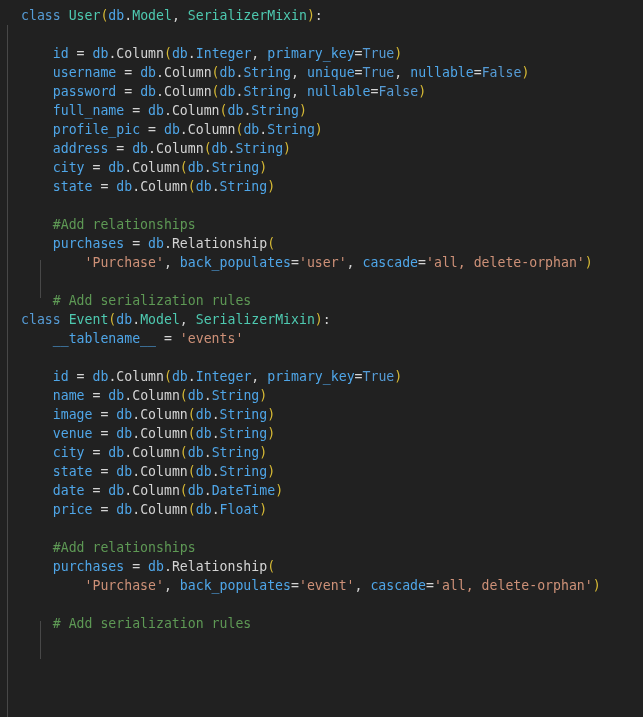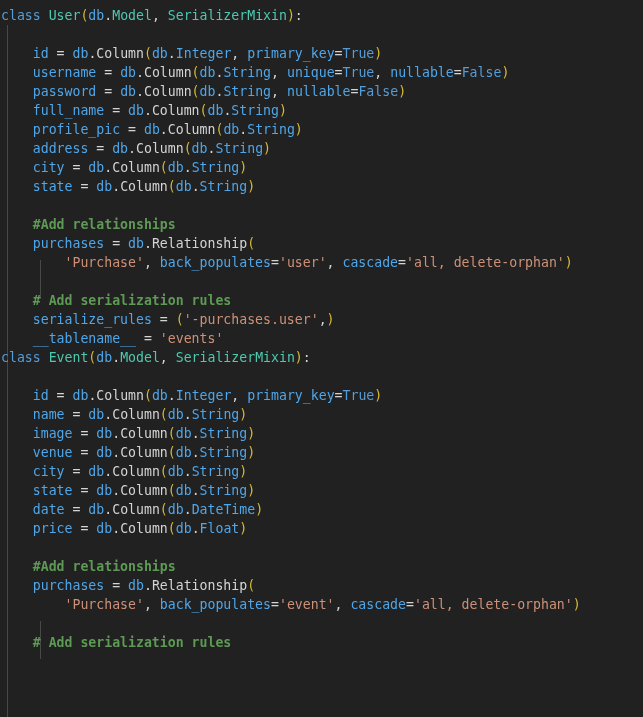--- a/index.html
+++ b/index.html
@@ -23,31 +23,31 @@
     box-sizing: border-box;
   }
   .code-line {
     position: relative;
     height: 19px;
     line-height: 19px;
     font-size: 13.2px;
     letter-spacing: 0px;
     white-space: pre;
     color: #d4d4d4;
-    padding-left: 1px;
+    padding-left: 21px;
   }
   .tok { white-space: pre; }
   
   .t-kw      { color: #569CD6; }  
   .t-cls     { color: #4EC9B0; }  
   .t-var     { color: #4FA6E8; }  
   .t-plain   { color: #D4D4D4; }  
   .t-paren   { color: #D7BA35; }  
   .t-str     { color: #CE9178; }  
-  .t-com     { color: #5E9955; font-weight: bold; }
+  .t-com     { color: #5E9955; }
 
   
   .guide {
     position: absolute;
     width: 1px;
     background: #484848;
     top: 0;
     bottom: 0;
   }
   #guide-main   { left: 7px;  top: 25px; height: 692px; }
@@ -71,23 +71,22 @@
       <div class="code-line"><span class="tok t-plain">    </span><span class="tok t-var">profile_pic</span><span class="tok t-plain"> = </span><span class="tok t-var">db</span><span class="tok t-plain">.</span><span class="tok t-plain">Column</span><span class="tok t-paren">(</span><span class="tok t-var">db</span><span class="tok t-plain">.</span><span class="tok t-var">String</span><span class="tok t-paren">)</span></div>
       <div class="code-line"><span class="tok t-plain">    </span><span class="tok t-var">address</span><span class="tok t-plain"> = </span><span class="tok t-var">db</span><span class="tok t-plain">.</span><span class="tok t-plain">Column</span><span class="tok t-paren">(</span><span class="tok t-var">db</span><span class="tok t-plain">.</span><span class="tok t-var">String</span><span class="tok t-paren">)</span></div>
       <div class="code-line"><span class="tok t-plain">    </span><span class="tok t-var">city</span><span class="tok t-plain"> = </span><span class="tok t-var">db</span><span class="tok t-plain">.</span><span class="tok t-plain">Column</span><span class="tok t-paren">(</span><span class="tok t-var">db</span><span class="tok t-plain">.</span><span class="tok t-var">String</span><span class="tok t-paren">)</span></div>
       <div class="code-line"><span class="tok t-plain">    </span><span class="tok t-var">state</span><span class="tok t-plain"> = </span><span class="tok t-var">db</span><span class="tok t-plain">.</span><span class="tok t-plain">Column</span><span class="tok t-paren">(</span><span class="tok t-var">db</span><span class="tok t-plain">.</span><span class="tok t-var">String</span><span class="tok t-paren">)</span></div>
       <div class="code-line">&nbsp;</div>
       <div class="code-line"><span class="tok t-plain">    </span><span class="tok t-com">#Add relationships</span></div>
       <div class="code-line"><span class="tok t-plain">    </span><span class="tok t-var">purchases</span><span class="tok t-plain"> = </span><span class="tok t-var">db</span><span class="tok t-plain">.</span><span class="tok t-plain">Relationship</span><span class="tok t-paren">(</span></div>
       <div class="code-line"><span class="tok t-plain">        </span><span class="tok t-str">'Purchase'</span><span class="tok t-plain">, </span><span class="tok t-var">back_populates</span><span class="tok t-plain">=</span><span class="tok t-str">'user'</span><span class="tok t-plain">, </span><span class="tok t-var">cascade</span><span class="tok t-plain">=</span><span class="tok t-str">'all, delete-orphan'</span><span class="tok t-paren">)</span></div>
       <div class="code-line">&nbsp;</div>
       <div class="code-line"><span class="tok t-plain">    </span><span class="tok t-com"># Add serialization rules</span></div>
-      <div class="code-line"><span class="tok t-plain">    </span><span class="tok t-var">serialize_rules</span><span class="tok t-plain"> = </span><span class="tok t-paren">(</span><span class="tok t-str">'-purchases.user'</span><span class="tok t-plain">,</span><span class="tok t-paren">)</span></div>
+      <div class="code-line"><span class="tok t-kw">class </span><span class="tok t-cls">Event</span><span class="tok t-paren">(</span><span class="tok t-var">db</span><span class="tok t-plain">.</span><span class="tok t-cls">Model</span><span class="tok t-plain">, </span><span class="tok t-cls">SerializerMixin</span><span class="tok t-paren">)</span><span class="tok t-plain">:</span></div>
       <div class="code-line"><span class="tok t-plain">    </span><span class="tok t-var">__tablename__</span><span class="tok t-plain"> = </span><span class="tok t-str">'events'</span></div>
-      <div class="code-line"><span class="tok t-kw">class </span><span class="tok t-cls">Event</span><span class="tok t-paren">(</span><span class="tok t-var">db</span><span class="tok t-plain">.</span><span class="tok t-cls">Model</span><span class="tok t-plain">, </span><span class="tok t-cls">SerializerMixin</span><span class="tok t-paren">)</span><span class="tok t-plain">:</span></div>
       <div class="code-line">&nbsp;</div>
       <div class="code-line"><span class="tok t-plain">    </span><span class="tok t-var">id</span><span class="tok t-plain"> = </span><span class="tok t-var">db</span><span class="tok t-plain">.</span><span class="tok t-plain">Column</span><span class="tok t-paren">(</span><span class="tok t-var">db</span><span class="tok t-plain">.</span><span class="tok t-var">Integer</span><span class="tok t-plain">, </span><span class="tok t-var">primary_key</span><span class="tok t-plain">=</span><span class="tok t-kw">True</span><span class="tok t-paren">)</span></div>
       <div class="code-line"><span class="tok t-plain">    </span><span class="tok t-var">name</span><span class="tok t-plain"> = </span><span class="tok t-var">db</span><span class="tok t-plain">.</span><span class="tok t-plain">Column</span><span class="tok t-paren">(</span><span class="tok t-var">db</span><span class="tok t-plain">.</span><span class="tok t-var">String</span><span class="tok t-paren">)</span></div>
       <div class="code-line"><span class="tok t-plain">    </span><span class="tok t-var">image</span><span class="tok t-plain"> = </span><span class="tok t-var">db</span><span class="tok t-plain">.</span><span class="tok t-plain">Column</span><span class="tok t-paren">(</span><span class="tok t-var">db</span><span class="tok t-plain">.</span><span class="tok t-var">String</span><span class="tok t-paren">)</span></div>
       <div class="code-line"><span class="tok t-plain">    </span><span class="tok t-var">venue</span><span class="tok t-plain"> = </span><span class="tok t-var">db</span><span class="tok t-plain">.</span><span class="tok t-plain">Column</span><span class="tok t-paren">(</span><span class="tok t-var">db</span><span class="tok t-plain">.</span><span class="tok t-var">String</span><span class="tok t-paren">)</span></div>
       <div class="code-line"><span class="tok t-plain">    </span><span class="tok t-var">city</span><span class="tok t-plain"> = </span><span class="tok t-var">db</span><span class="tok t-plain">.</span><span class="tok t-plain">Column</span><span class="tok t-paren">(</span><span class="tok t-var">db</span><span class="tok t-plain">.</span><span class="tok t-var">String</span><span class="tok t-paren">)</span></div>
       <div class="code-line"><span class="tok t-plain">    </span><span class="tok t-var">state</span><span class="tok t-plain"> = </span><span class="tok t-var">db</span><span class="tok t-plain">.</span><span class="tok t-plain">Column</span><span class="tok t-paren">(</span><span class="tok t-var">db</span><span class="tok t-plain">.</span><span class="tok t-var">String</span><span class="tok t-paren">)</span></div>
       <div class="code-line"><span class="tok t-plain">    </span><span class="tok t-var">date</span><span class="tok t-plain"> = </span><span class="tok t-var">db</span><span class="tok t-plain">.</span><span class="tok t-plain">Column</span><span class="tok t-paren">(</span><span class="tok t-var">db</span><span class="tok t-plain">.</span><span class="tok t-var">DateTime</span><span class="tok t-paren">)</span></div>
       <div class="code-line"><span class="tok t-plain">    </span><span class="tok t-var">price</span><span class="tok t-plain"> = </span><span class="tok t-var">db</span><span class="tok t-plain">.</span><span class="tok t-plain">Column</span><span class="tok t-paren">(</span><span class="tok t-var">db</span><span class="tok t-plain">.</span><span class="tok t-var">Float</span><span class="tok t-paren">)</span></div>
       <div class="code-line">&nbsp;</div>

